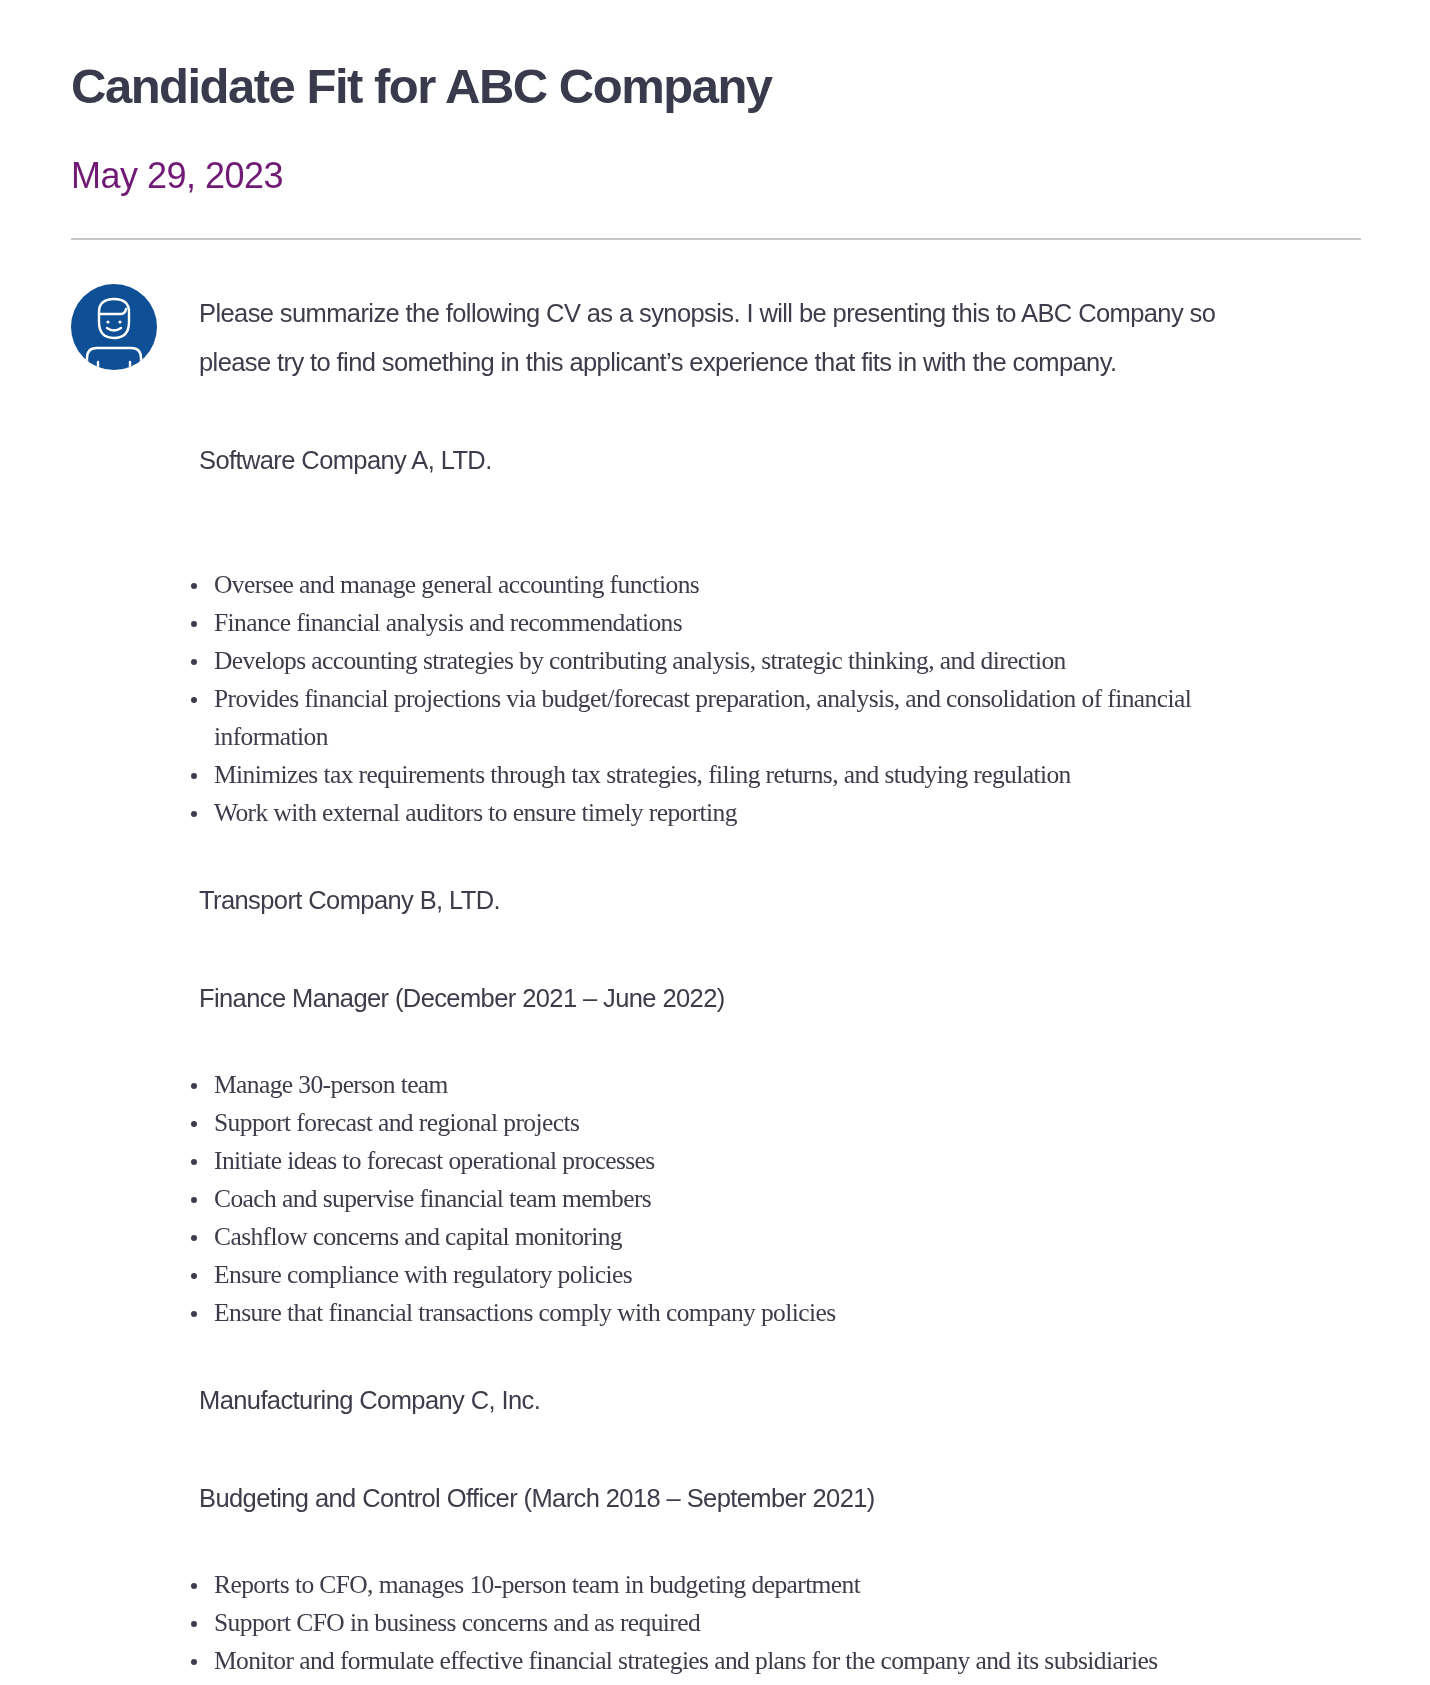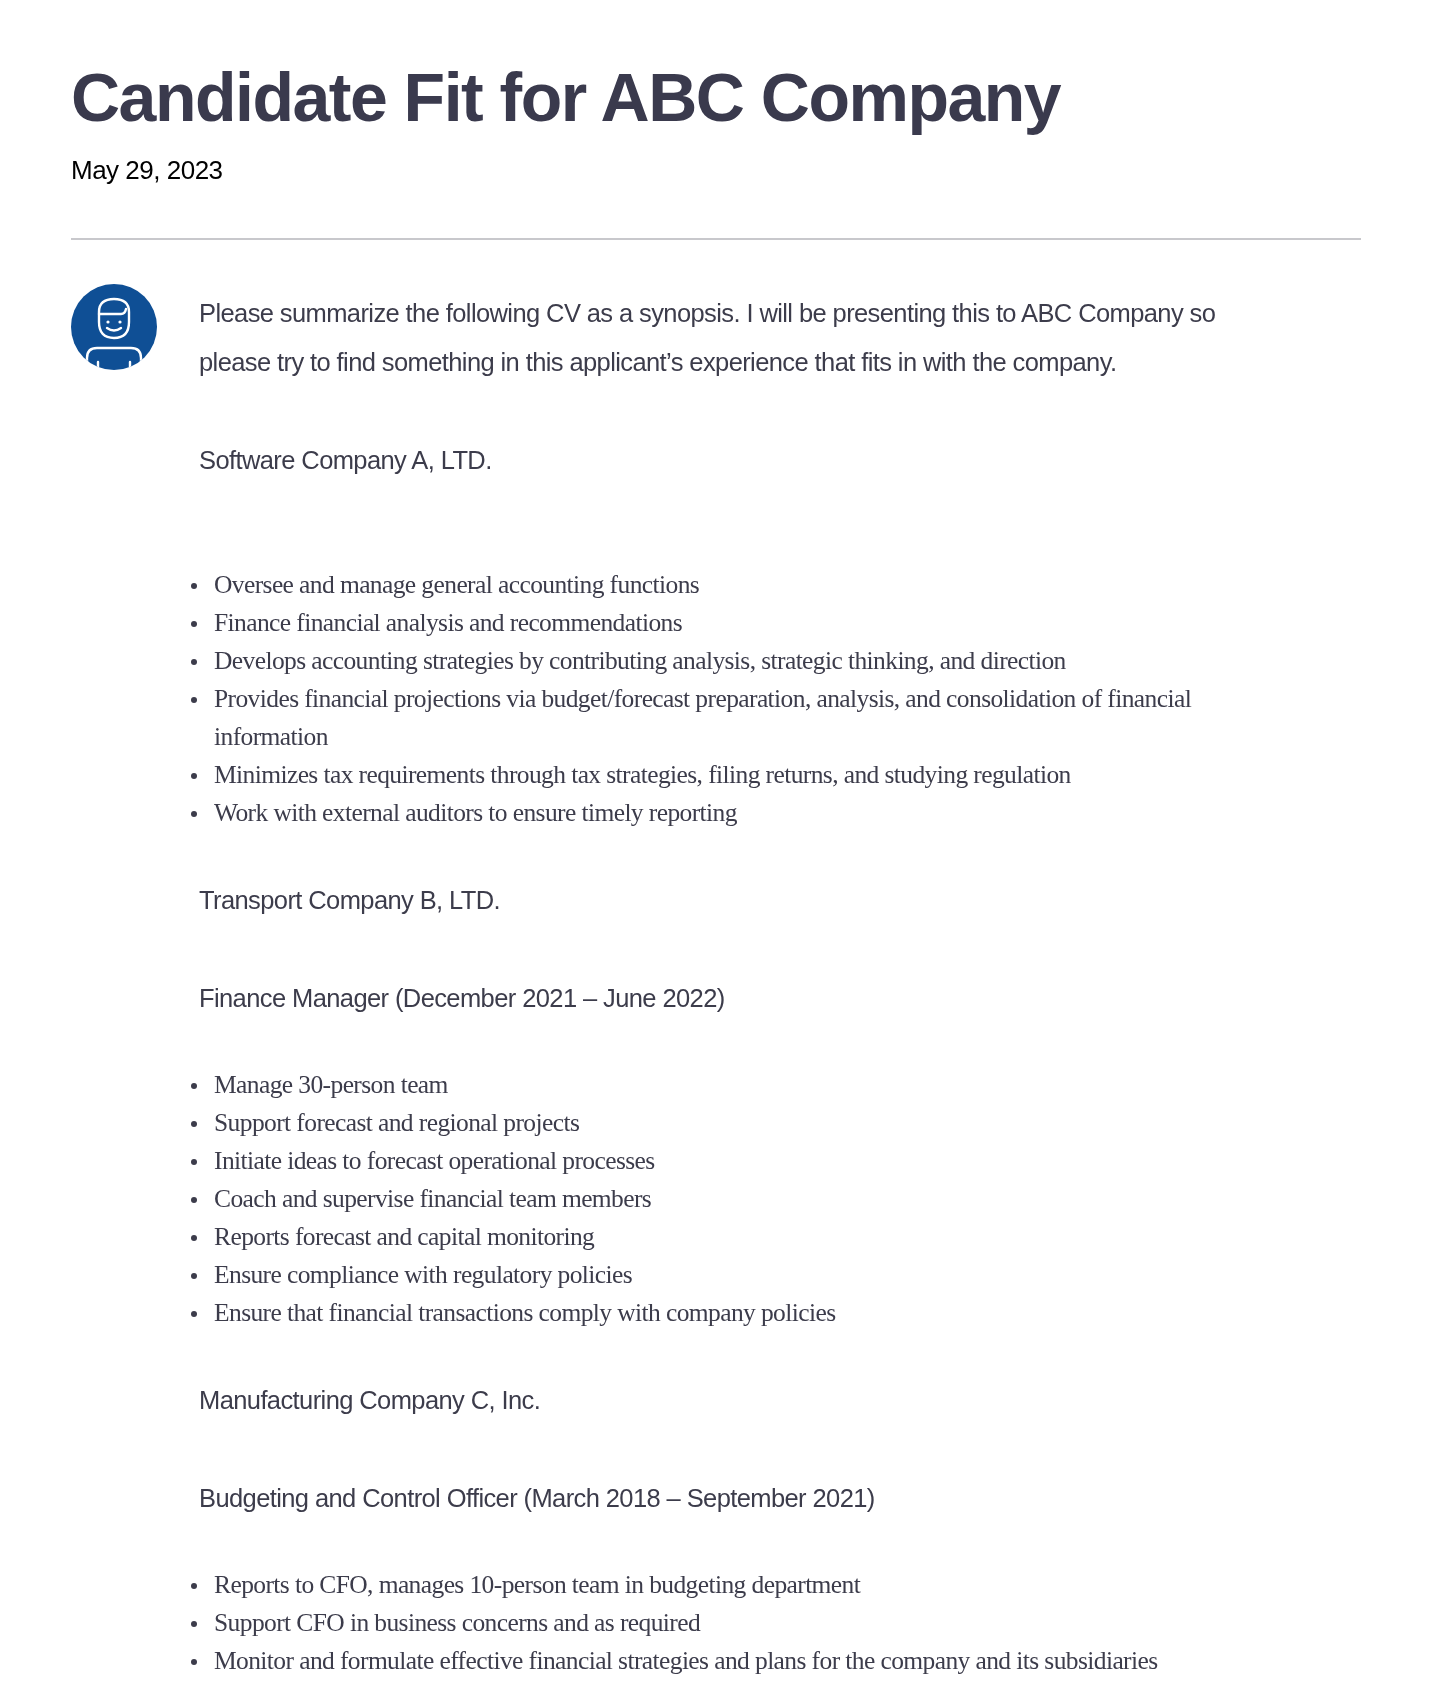--- a/index.html
+++ b/index.html
@@ -7,26 +7,26 @@
       width: 1430px;
       height: 1685px;
       position: relative;
       font-family: "Liberation Sans", sans-serif;
       color: #3b3b4a;
       overflow: hidden;
     }
     .page { position: absolute; left: 71px; top: 0; width: 1290px; }
     .title {
       position: absolute; left: 0; top: 58px;
-      font-size: 68px; font-weight: bold; letter-spacing: -1.5px;
+      font-size: 49px; font-weight: bold; letter-spacing: -1.5px;
       color: #3a3a4d; margin: 0; white-space: nowrap;
     }
     .date {
       position: absolute; left: 0; top: 155px;
-      font-size: 26px; color: #000000; letter-spacing: -0.5px;
+      font-size: 36px; color: #701a75; letter-spacing: -0.5px;
     }
     .divider {
       position: absolute; left: 0; top: 238px; width: 1290px; height: 0;
       border-top: 2px solid #c8c8cc;
     }
     .avatar {
       position: absolute; left: 0; top: 284px; width: 86px; height: 86px;
       border-radius: 50%; background: #0f4f95; overflow: hidden;
     }
     .content {
@@ -85,21 +85,21 @@
 
     <p>Transport Company B, LTD.</p>
     <div class="gap"></div>
     <p>Finance Manager (December 2021 – June 2022)</p>
     <div class="gap"></div>
     <ul>
       <li>Manage 30-person team</li>
       <li>Support forecast and regional projects</li>
       <li>Initiate ideas to forecast operational processes</li>
       <li>Coach and supervise financial team members</li>
-      <li>Reports forecast and capital monitoring</li>
+      <li>Cashflow concerns and capital monitoring</li>
       <li>Ensure compliance with regulatory policies</li>
       <li>Ensure that financial transactions comply with company policies</li>
     </ul>
     <div class="gap"></div>
 
     <p>Manufacturing Company C, Inc.</p>
     <div class="gap"></div>
     <p>Budgeting and Control Officer (March 2018 – September 2021)</p>
     <div class="gap"></div>
     <ul>

